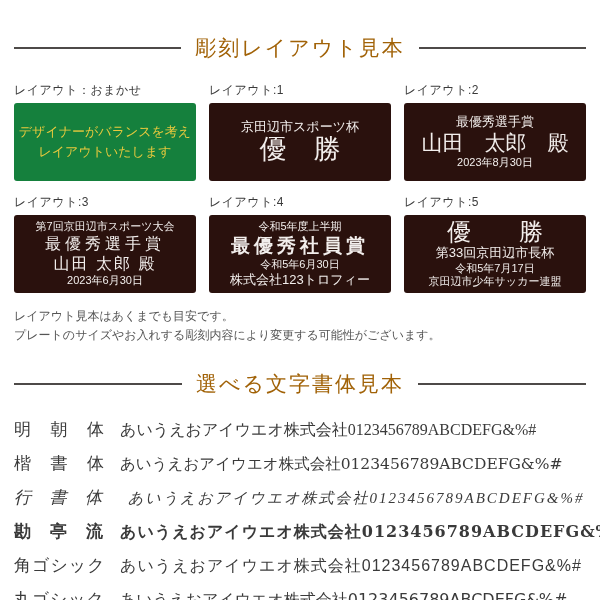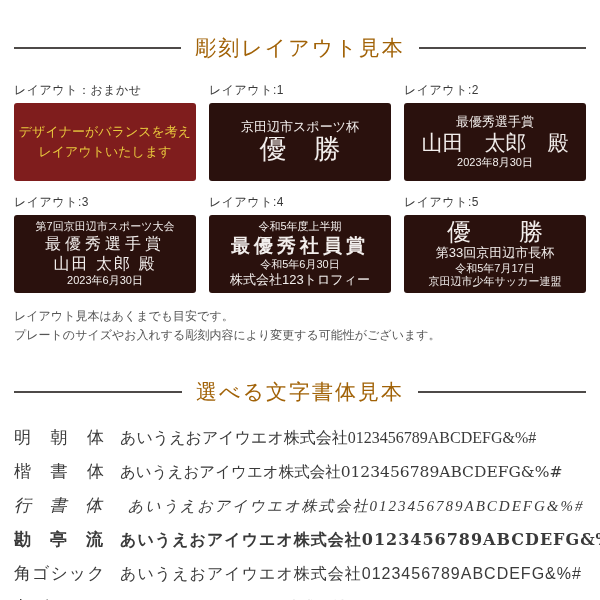--- a/index.html
+++ b/index.html
@@ -1,30 +1,30 @@
 <!DOCTYPE html>
 <html lang="ja"><head>
 <meta charset="utf-8">
 <style>
   html,body{margin:0;padding:0;background:#ffffff;}
   body{width:600px;height:600px;font-family:"Liberation Sans","DejaVu Sans",sans-serif;color:#3a3a3a;overflow:hidden;}
   .wrap{padding:0 14px;}
 
   
   .title-row{display:flex;align-items:center;gap:14px;margin-top:34px;}
-  .title-row.second{margin-top:34px;}
+  .title-row.second{margin-top:26px;}
   .rule{flex:1;height:2px;background:#4e4a48;}
   .section-title{font-size:21px;font-weight:500;color:#a16207;letter-spacing:2px;white-space:nowrap;}
 
   
   .grid{display:grid;grid-template-columns:repeat(3,1fr);column-gap:13px;row-gap:13px;margin-top:20px;}
   .card{display:flex;flex-direction:column;}
   .card-label{font-size:12px;color:#3a3a3a;margin-bottom:4px;letter-spacing:0.5px;}
   .plate{background:#2a110d;border-radius:3px;height:78px;display:flex;flex-direction:column;align-items:center;justify-content:center;color:#f2eeec;line-height:1.25;padding:2px 4px;box-sizing:border-box;}
-  .plate.omakase{background:#7f1d1d;color:#e9c93d;line-height:1.55;}
+  .plate.omakase{background:#15803d;color:#e9c93d;line-height:1.55;}
   .t-xs{font-size:11px;}
   .t-s{font-size:13px;}
   .t-m{font-size:16px;}
   .t-l{font-size:21px;}
   .t-xl{font-size:27px;line-height:1.1;}
   .t-19{font-size:19px;font-weight:bold;}
   .t-24{font-size:24px;line-height:1.1;}
   .sp{letter-spacing:4px;}
   .sp2{letter-spacing:2px;}
 

